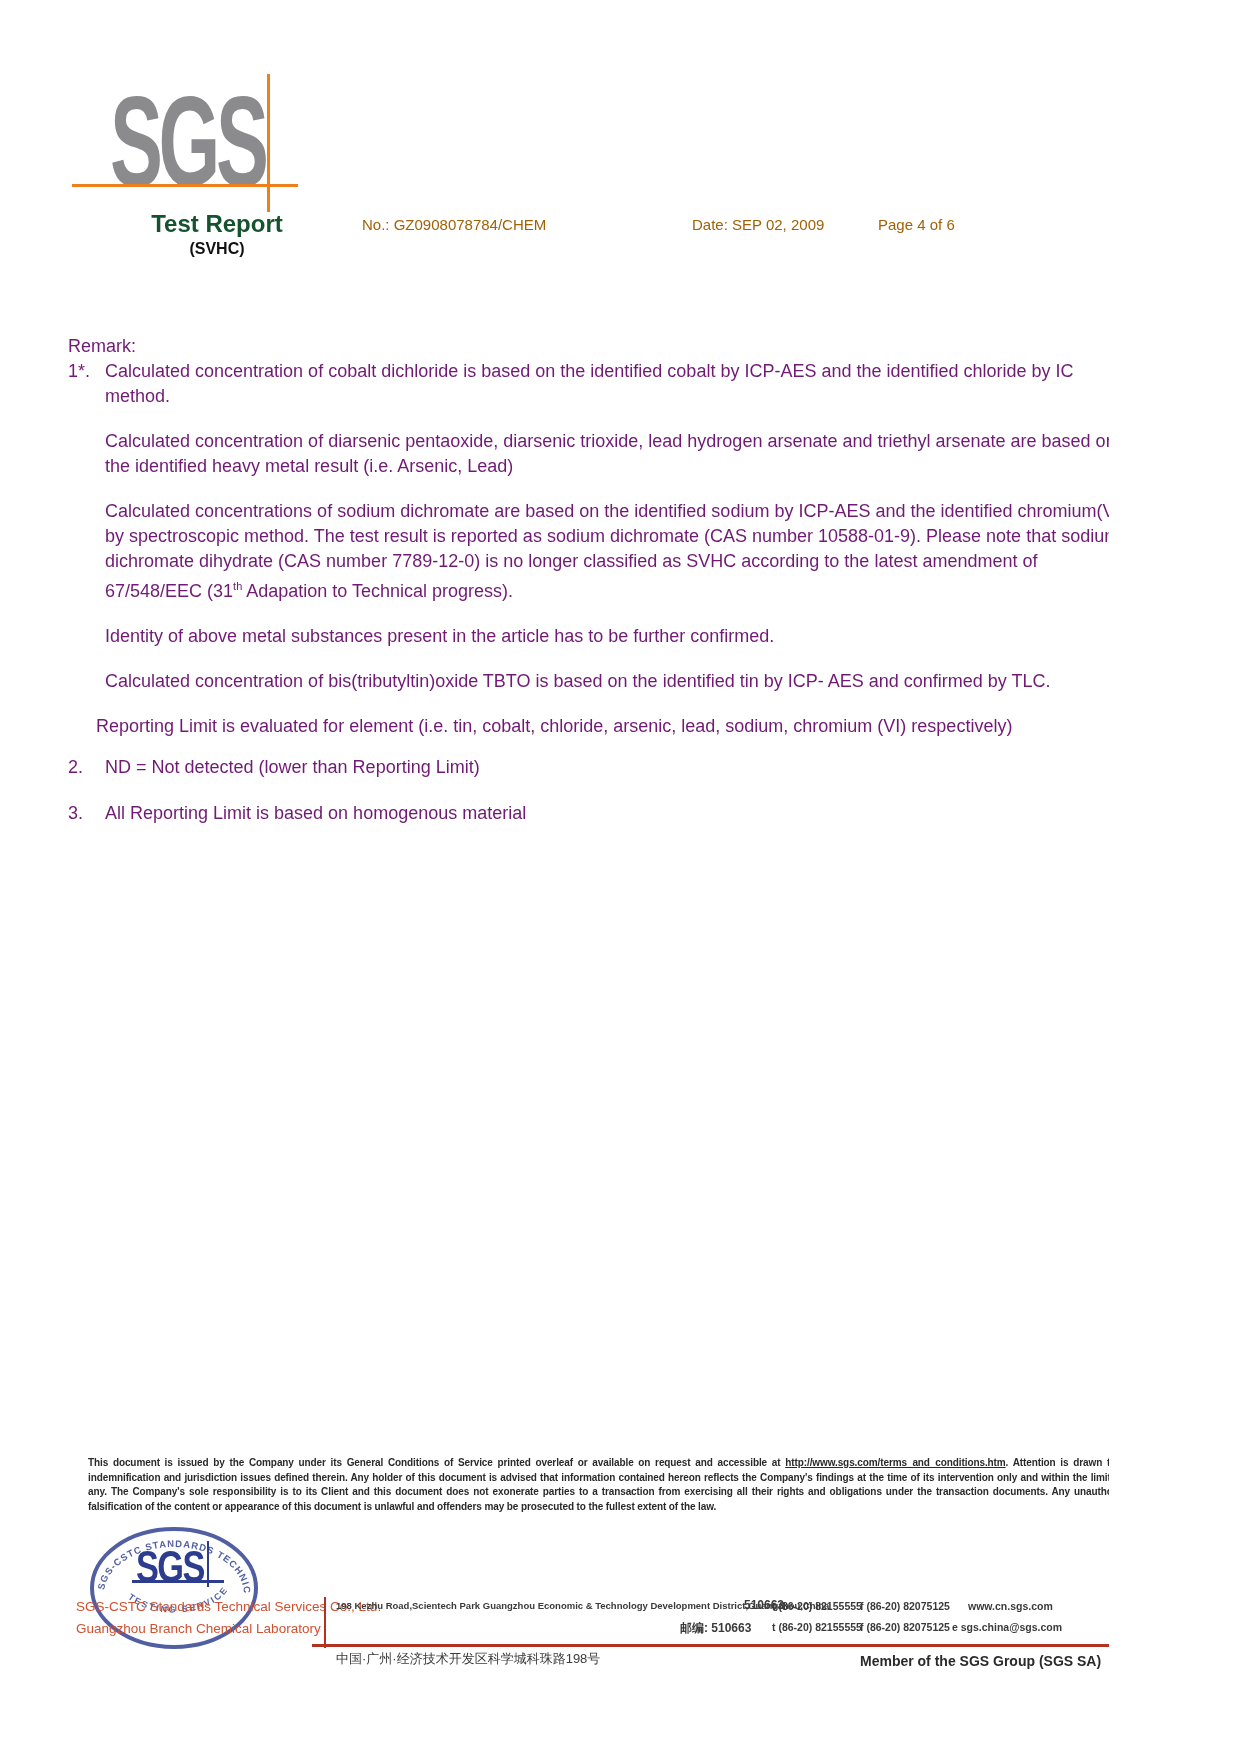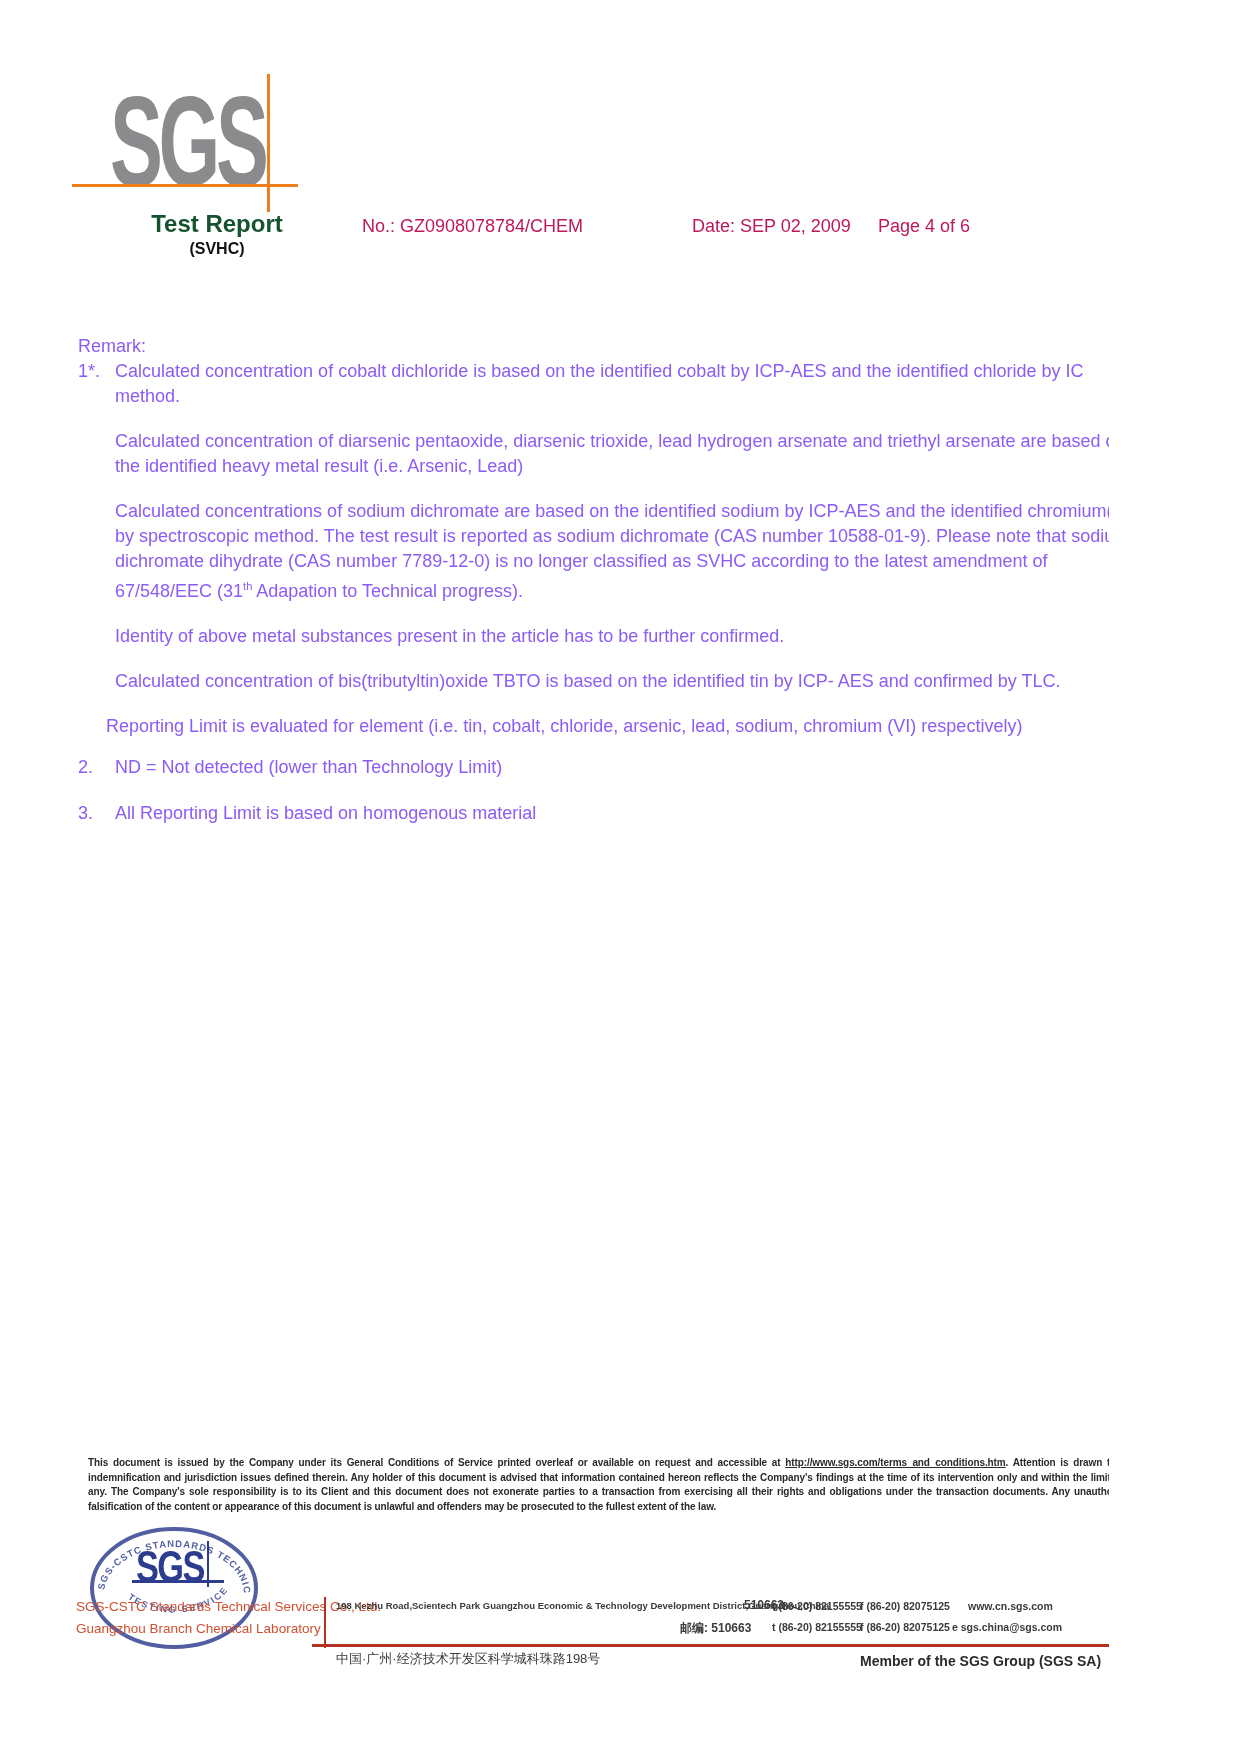--- a/index.html
+++ b/index.html
@@ -16,25 +16,25 @@
     letter-spacing:-7px; line-height:1;
     transform:scaleX(0.62); transform-origin:left top;
   }
   .orange-hline{ position:absolute; left:72px; top:184px; width:226px; height:3px; background:#ee7f1b; }
   .orange-vline{ position:absolute; left:267px; top:74px; width:3px; height:138px; background:#ee7f1b; }
 
   .title-block{ position:absolute; left:148px; top:210px; width:138px; text-align:center; }
   .title-block .title{ font-size:24px; font-weight:bold; color:#14532d; white-space:nowrap; }
   .title-block .subtitle{ font-size:16px; font-weight:bold; color:#111; margin-top:2px; }
 
-  .meta{ position:absolute; top:216px; font-size:18px; color:#be185d; white-space:nowrap; }
+  .meta{ position:absolute; top:216px; font-size:15px; color:#a16207; white-space:nowrap; }
   .meta.no{ left:362px; } .meta.date{ left:692px; } .meta.pg{ left:878px; }
 
   
-  .remark{ position:absolute; left:78px; top:334px; width:1068px; font-size:18px; line-height:25px; color:#8b5cf6; }
+  .remark{ position:absolute; left:68px; top:334px; width:1068px; font-size:18px; line-height:25px; color:#701a75; }
   .remark-heading{ font-weight:normal; }
   .item{ display:flex; }
   .item .marker{ width:37px; flex:0 0 37px; }
   .item .content{ flex:1; }
   .item .content p{ margin-bottom:20px; }
   .item .content p:last-child{ margin-bottom:0; }
   .p-shift{ margin-left:-9px; }
   .item2{ margin-top:16px; }
   .item3{ margin-top:21px; }
   sup{ font-size:11px; }
@@ -103,21 +103,21 @@
         <p>Calculated concentration of diarsenic pentaoxide, diarsenic trioxide, lead hydrogen arsenate and triethyl arsenate are based on the identified heavy metal result (i.e. Arsenic, Lead)</p>
         <p><span>Calculated concentrations of sodium dichromate are based on the identified sodium by ICP-AES and the identified chromium(VI) by spectroscopic method. The test result is reported as sodium dichromate (CAS number 10588-01-9). Please note that sodium dichromate dihydrate (CAS number 7789-12-0) is no longer classified as SVHC according to the latest amendment of 67/548/EEC (31</span><sup>th</sup><span> Adapation to Technical progress).</span></p>
         <p>Identity of above metal substances present in the article has to be further confirmed.</p>
         <p>Calculated concentration of bis(tributyltin)oxide TBTO is based on the identified tin by ICP- AES and confirmed by TLC.</p>
         <p class="p-shift">Reporting Limit is evaluated for element (i.e. tin, cobalt, chloride, arsenic, lead, sodium, chromium (VI) respectively)</p>
       </div>
     </div>
 
     <div class="item item2">
       <div class="marker">2.</div>
-      <div class="content">ND = Not detected (lower than Technology Limit)</div>
+      <div class="content">ND = Not detected (lower than Reporting Limit)</div>
     </div>
 
     <div class="item item3">
       <div class="marker">3.</div>
       <div class="content">All Reporting Limit is based on homogenous material</div>
     </div>
   </div>
 
   <div class="disclaimer">
     <div><span>This document is issued by the Company under its General Conditions of Service printed overleaf or available on request and accessible at </span><a class="url" href="#">http://www.sgs.com/terms_and_conditions.htm</a><span>. Attention is drawn to the limitation of liability, indemnification and jurisdiction issues defined therein. Any holder of this document is advised that information contained hereon reflects the Company's findings at the time of its intervention only and within the limits of Client's instructions, if any. The Company's sole responsibility is to its Client and this document does not exonerate parties to a transaction from exercising all their rights and obligations under the transaction documents. Any unauthorized alteration, forgery or falsification of the content or appearance of this document is unlawful and offenders may be prosecuted to the fullest extent of the law.</span></div>

